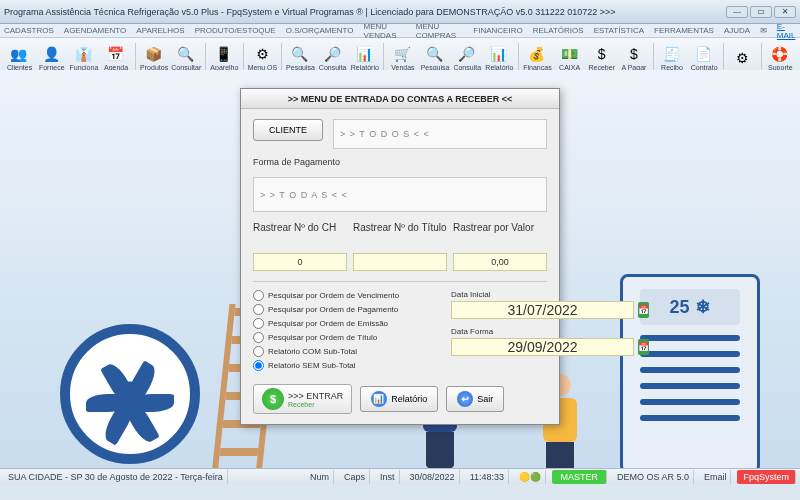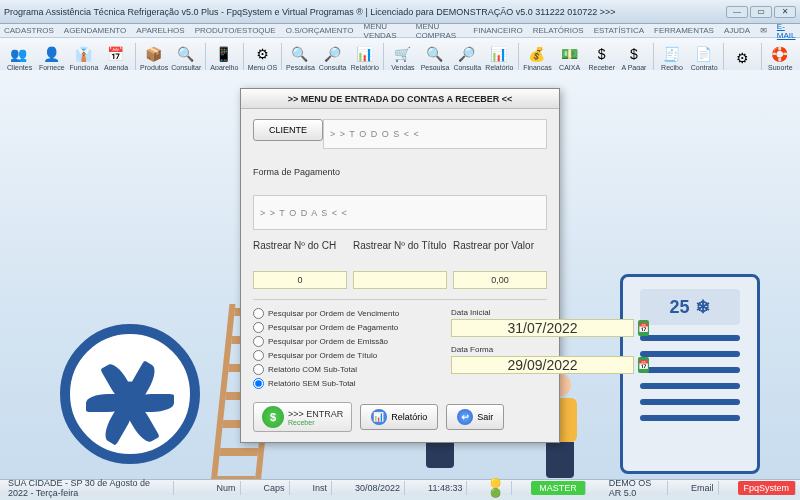--- a/index.html
+++ b/index.html
@@ -35,25 +35,25 @@
 .acdisplay{width:100px;height:36px;background:#d4e0ee;border-radius:4px;display:flex;align-items:center;justify-content:center;gap:6px}
 .acdisplay span{font-size:18px;color:#2a5a9e;font-weight:bold}
 .snow{color:#2a5a9e;font-size:16px}
 .acbar{width:100px;height:6px;background:#2a5a9e;border-radius:3px;margin-top:10px}
 .dialog{position:absolute;left:240px;top:18px;width:320px;background:#efefef;border:1px solid #888;box-shadow:2px 2px 8px rgba(0,0,0,.3)}
 .dlg-title{height:20px;background:linear-gradient(#fdfdfd,#e0e0e0);border-bottom:1px solid #bbb;display:flex;align-items:center;justify-content:center;font-size:9px;font-weight:bold;color:#222}
 .dlg-body{padding:10px 12px}
 .chk-row{display:flex;gap:12px;margin-bottom:10px}
 .chk{display:flex;align-items:center;gap:3px}
 .chk input{width:11px;height:11px}
-.cli-row{display:flex;gap:0;margin-bottom:18px}
+.cli-row{display:flex;gap:10px;margin-bottom:8px}
 .btn-cli{width:70px;height:22px;background:linear-gradient(#fff,#e4e4e4);border:1px solid #999;border-radius:3px;font-size:9px}
 .cli-val{flex:1;height:30px;background:#f9f9f9;border:1px solid #ccc;display:flex;align-items:center;padding:0 6px;color:#888;font-size:9px;letter-spacing:1px}
 .fp-row{margin-bottom:10px}
-.fp-lbl{font-size:9px;color:#333;margin-bottom:18px}
+.fp-lbl{font-size:9px;color:#333;margin-bottom:10px}
 .fp-val{height:35px;background:#f9f9f9;border:1px solid #ccc;display:flex;align-items:center;padding:0 6px;color:#888;font-size:9px;letter-spacing:1px}
 .track-row{display:flex;gap:6px;margin-bottom:10px}
 .track-col{flex:1}
 .track-lbl{font-size:10px;color:#333;margin-bottom:20px}
 .track-inp{width:100%;height:18px;background:#fffde0;border:1px solid #cc9;text-align:center;font-size:9px;color:#333}
 .sep-h{height:1px;background:#ccc;margin:4px 0 8px}
 .lower{display:flex;gap:10px}
 .radios{flex:1}
 .radio{display:flex;align-items:center;gap:4px;margin-bottom:3px}
 .radio input{width:11px;height:11px}
@@ -65,21 +65,21 @@
 .cal-ic{width:16px;height:16px;background:#3a9e4a;border-radius:2px;display:flex;align-items:center;justify-content:center;color:#fff;font-size:9px}
 .dlg-btns{display:flex;gap:8px;margin-top:10px;align-items:center}
 .entrar-box{display:flex;align-items:center;gap:4px;border:1px solid #aaa;border-radius:3px;padding:3px 8px;background:linear-gradient(#fff,#e8e8e8)}
 .ic-circ{width:22px;height:22px;border-radius:50%;display:flex;align-items:center;justify-content:center;color:#fff;font-size:11px;font-weight:bold}
 .ic-green{background:radial-gradient(#5c5,#3a3)}
 .ic-blue{background:radial-gradient(#6af,#36c)}
 .entrar-txt{display:flex;flex-direction:column}
 .entrar-txt span:first-child{font-size:9px;color:#333}
 .entrar-txt span:last-child{font-size:7px;color:#3a9e4a}
 .btn-std{display:flex;align-items:center;gap:4px;height:26px;padding:0 10px;background:linear-gradient(#fff,#e4e4e4);border:1px solid #999;border-radius:3px;font-size:9px}
-.statusbar{position:absolute;left:0;right:0;bottom:5px;height:16px;background:linear-gradient(#f0f4f8,#dce4ec);border-top:1px solid #abc;display:flex;align-items:flex-end;padding:0 4px;gap:19px;font-size:8px;color:#345}
+.statusbar{position:absolute;left:0;right:0;bottom:16px;height:16px;background:linear-gradient(#f0f4f8,#dce4ec);border-top:1px solid #abc;display:flex;align-items:flex-end;padding:0 4px;gap:6px;font-size:8px;color:#345}
 .sb-cell{padding:0 4px;border-right:1px solid #bcd;height:14px;display:flex;align-items:center}
 .sb-master{background:#4c4;color:#fff;padding:0 8px;border-radius:2px}
 .sb-red{background:#e44;color:#fff;padding:0 6px;border-radius:2px}
 .sb-spacer{flex:1}
 </style>
 </head>
 <body>
 
 <div class="titlebar">
   <span class="titlebar-text">Programa Assistência Técnica Refrigeração v5.0 Plus - FpqSystem e Virtual Programas ® | Licenciado para  DEMONSTRAÇÃO v5.0 311222 010722 &gt;&gt;&gt;</span>

